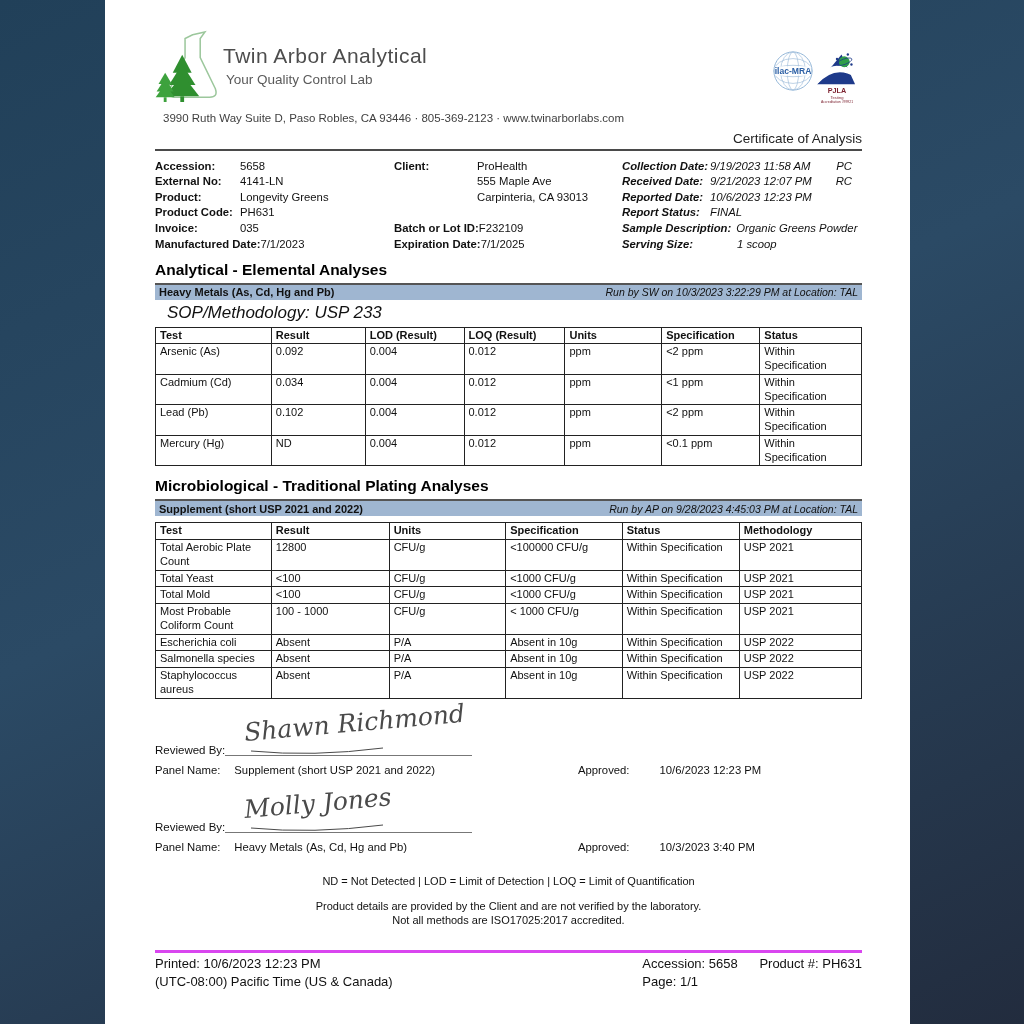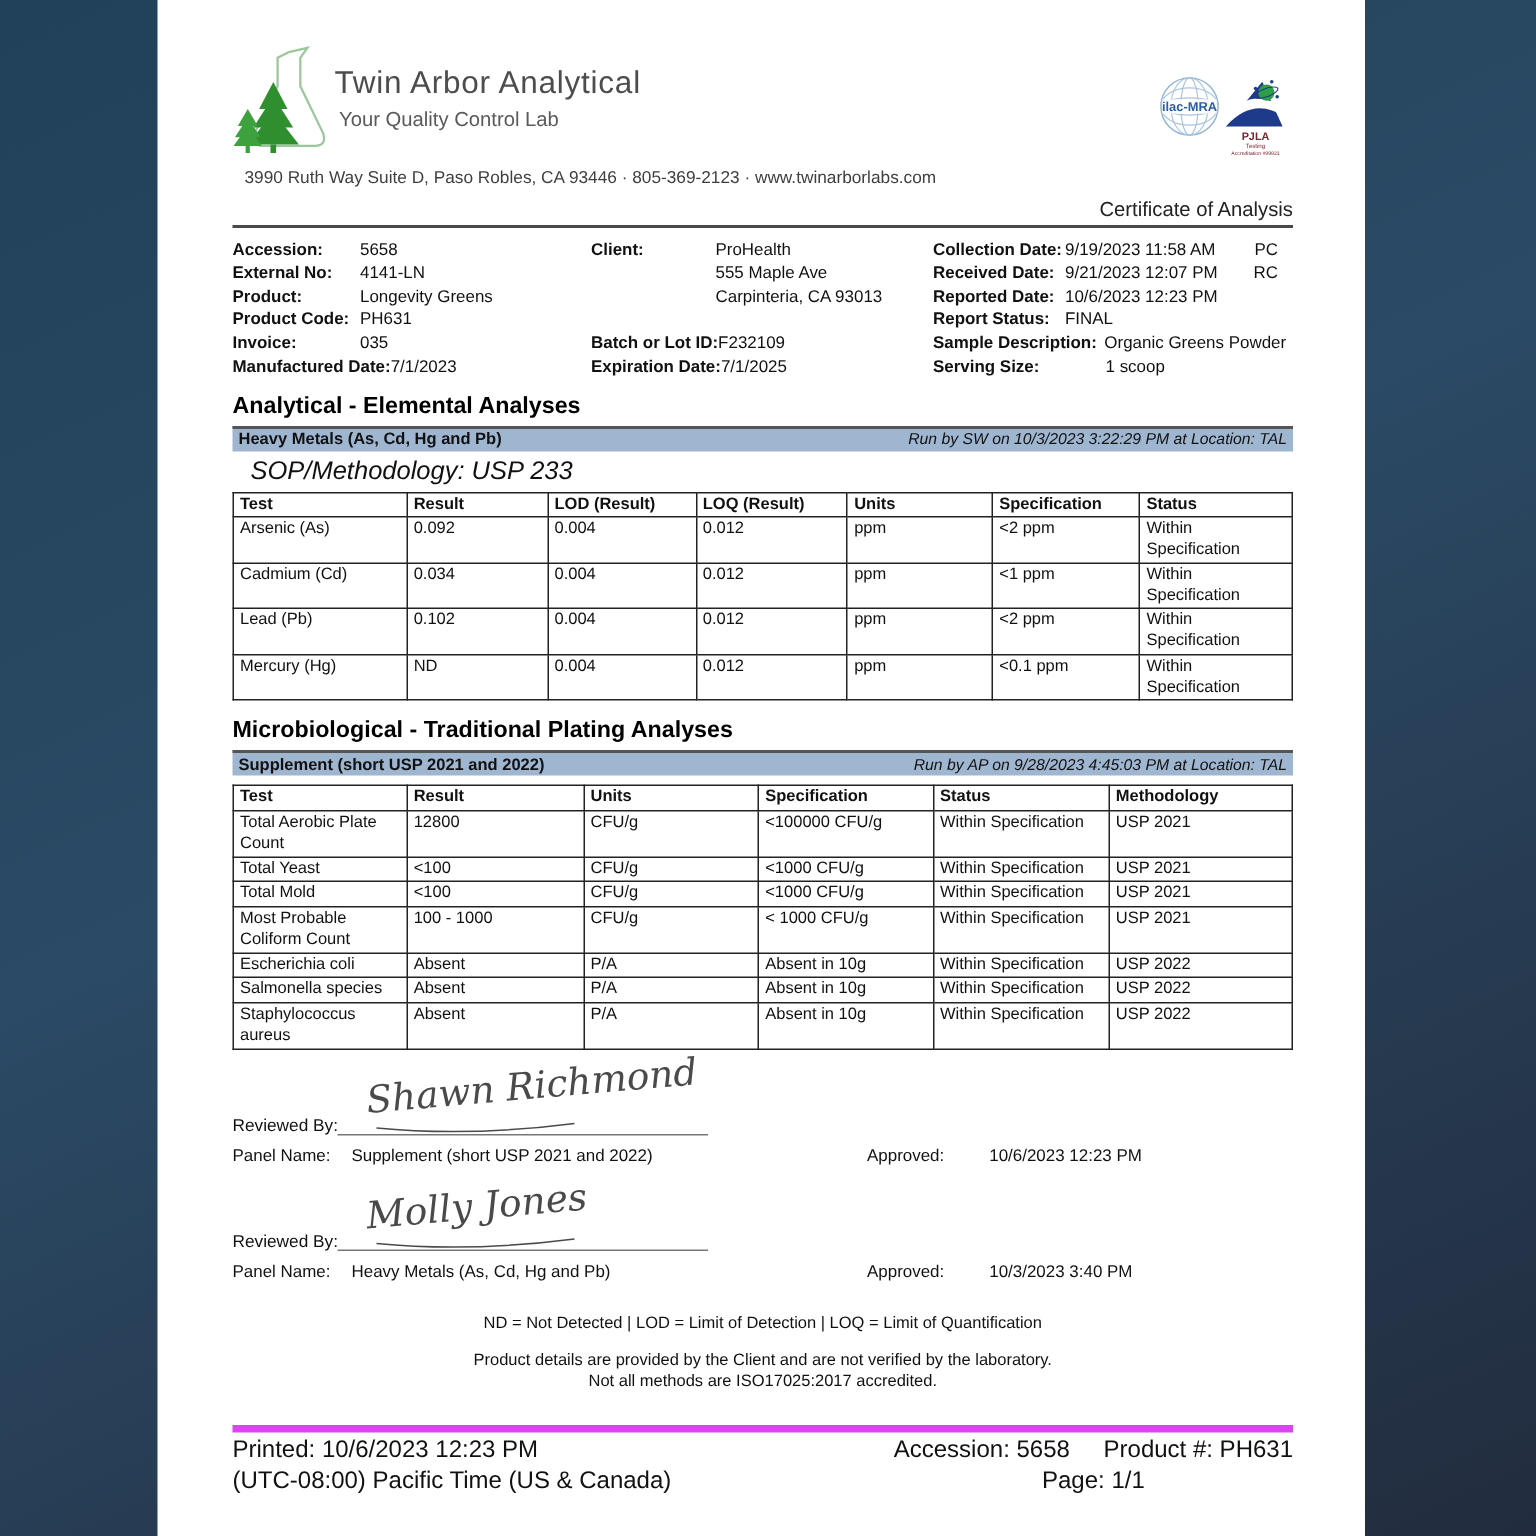--- a/index.html
+++ b/index.html
@@ -20,21 +20,21 @@
   .brand{font-size:21px;color:#4d4d4d;letter-spacing:.5px;}
   .tagline{font-size:13.5px;color:#5a5a5a;margin-top:4px;margin-left:3px;}
   .accred{margin-left:auto;display:flex;align-items:flex-start;margin-top:20px;margin-right:2px;}
   .address{font-size:11.5px;color:#3f3f3f;margin-top:2px;margin-left:8px;}
   .doc-title{font-size:13.5px;color:#222;text-align:right;margin-top:7px;}
   .title-rule{border-bottom:2px solid #4a4a4a;margin-top:3px;}
   
   .info{display:flex;margin-top:5px;font-size:11.3px;}
   .info .col-l{width:239px;}
   .info .col-m{width:228px;}
-  .info .col-r{width:240px;}
+  .info .col-r{width:240px;font-style:italic;}
   .irow{display:flex;height:15.6px;align-items:flex-end;position:relative;}
   .ilabel{font-weight:bold;}
   .col-l .ilabel{min-width:85px;}
   .col-m .ilabel{min-width:83px;}
   .col-r .ilabel{min-width:88px;}
   .col-r .ilabel.wide{min-width:0;margin-right:5px;}
   .col-r .ilabel.wide2{min-width:115px;}
   .iflag{margin-left:auto;padding-right:10px;}
   
   .section-heading{font-size:15.5px;font-weight:bold;color:#000;margin:11px 0 4px 0;}
@@ -64,25 +64,25 @@
   .panel-value{margin-left:14px;}
   .approved{position:absolute;left:423px;display:flex;}
   .approved-value{margin-left:30px;}
   
   .notes{margin-top:22px;text-align:center;font-size:11px;color:#111;}
   .notes .legend{margin-bottom:13px;}
   .notes .d1{margin-bottom:2px;}
   
   .footer{
     position:absolute;left:50px;right:48px;top:950px;
-    border-top:5px solid #d946ef;padding-top:3px;
-    display:flex;font-size:16px;
+    border-top:3px solid #d946ef;padding-top:3px;
+    display:flex;font-size:13px;
   }
   .footer .fl div{margin-bottom:3px;}
-  .footer .fr{margin-left:auto;text-align:center;}
+  .footer .fr{margin-left:auto;text-align:left;}
   .footer .fr-top span{margin-left:18px;}
   .footer .fr div{margin-bottom:3px;}
 </style>
 </head>
 <body>
 
 <div class="paper">
 
   <div class="header-row">
     <div class="brand-wrap">

